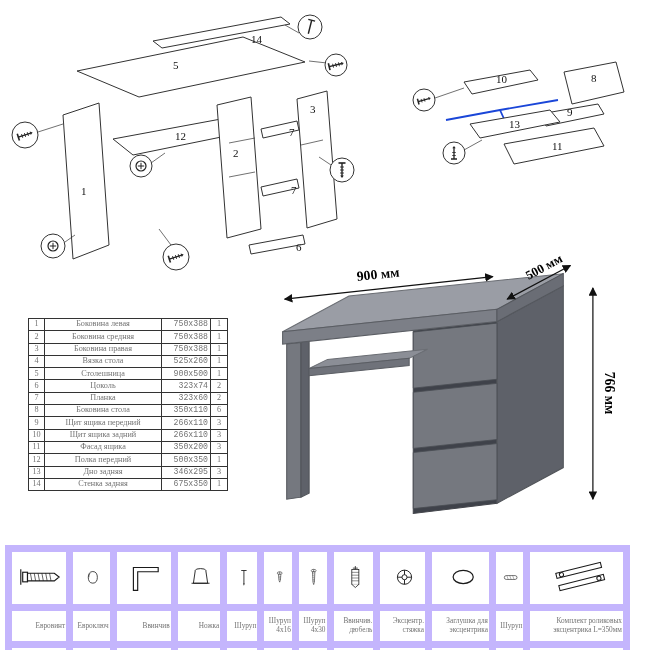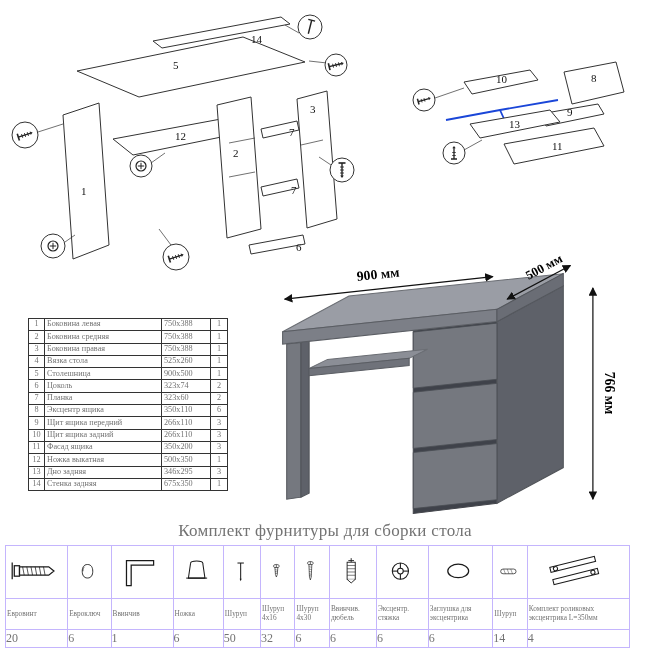--- a/index.html
+++ b/index.html
@@ -8,28 +8,28 @@
   svg{position:absolute;overflow:visible;}
   svg text{font-family:"Liberation Serif",serif;}
 
   .exploded-desk{left:5px;top:5px;width:345px;height:305px;}
   .exploded-drawer{left:412px;top:52px;width:234px;height:142px;}
   .desk-render{left:270px;top:242px;width:360px;height:296px;}
 
   .parts-table{position:absolute;left:28px;top:318px;border-collapse:collapse;background:#fff;}
   .parts-table td{border:1px solid #333;font-size:8.2px;line-height:1.05;padding:0 2px;height:11.3px;white-space:nowrap;}
   .parts-table td:nth-child(1){width:11px;text-align:center;}
-  .parts-table td:nth-child(2){width:112px;text-align:left;}
-  .parts-table td:nth-child(3){width:44px;text-align:left;}
+  .parts-table td:nth-child(2){width:112px;text-align:center;}
+  .parts-table td:nth-child(3){width:44px;text-align:right;font-family:Liberation Mono, monospace;}
   .parts-table td:nth-child(4){width:12px;text-align:center;}
 
   .hw-title{position:absolute;left:0;top:521px;width:650px;text-align:center;font-size:17px;letter-spacing:.3px;}
 
   .hw-table{position:absolute;left:5px;top:545px;border-collapse:collapse;table-layout:fixed;background:#fff;}
-  .hw-table td{border:1px solid #c4b5fd;text-align:left;vertical-align:middle;overflow:hidden;padding:0;}
+  .hw-table td{border:7px solid #c4b5fd;text-align:right;vertical-align:middle;overflow:hidden;padding:0;}
   .hw-icon-cell{height:52px;}
   .hw-icon-cell svg{position:static;width:92%;height:48px;display:inline-block;vertical-align:middle;}
   .hw-name-cell{height:30px;font-size:7.3px;line-height:1.2;padding:0 1px !important;word-wrap:break-word;}
   .hw-qty-cell{height:17px;font-size:12px;}
 </style>
 </head>
 <body>
 
 <div class="page">
 
@@ -209,21 +209,21 @@
           <td>2</td>
         </tr>
         <tr>
           <td>7</td>
           <td>Планка</td>
           <td>323x60</td>
           <td>2</td>
         </tr>
         <tr>
           <td>8</td>
-          <td>Эксцентр ящика</td>
+          <td>Боковина стола</td>
           <td>350x110</td>
           <td>6</td>
         </tr>
         <tr>
           <td>9</td>
           <td>Щит ящика передний</td>
           <td>266x110</td>
           <td>3</td>
         </tr>
         <tr>
@@ -233,21 +233,21 @@
           <td>3</td>
         </tr>
         <tr>
           <td>11</td>
           <td>Фасад ящика</td>
           <td>350x200</td>
           <td>3</td>
         </tr>
         <tr>
           <td>12</td>
-          <td>Ножка выкатная</td>
+          <td>Полка передний</td>
           <td>500x350</td>
           <td>1</td>
         </tr>
         <tr>
           <td>13</td>
           <td>Дно задняя</td>
           <td>346x295</td>
           <td>3</td>
         </tr>
         <tr>
@@ -290,21 +290,20 @@
       <text x="106" y="36" font-size="13.5" font-weight="bold" text-anchor="middle" transform="rotate(-6 106 36)">900 мм</text>
 
       <line x1="232" y1="56" x2="294" y2="23" stroke="#111" stroke-width="1.2" marker-start="url(#arr)" marker-end="url(#arr)"></line>
       <text x="270" y="28" font-size="12.5" font-weight="bold" text-anchor="middle" transform="rotate(-28 270 28)">500 мм</text>
 
       <line x1="316" y1="45" x2="316" y2="252" stroke="#111" stroke-width="1.2" marker-start="url(#arr)" marker-end="url(#arr)"></line>
       <text x="328" y="148" font-size="13.5" font-weight="bold" text-anchor="middle" transform="rotate(90 328 148)">766 мм</text>
     </g>
   </svg>
 
-  <div class="hw-title">Комплект фурнитуры для сборки стола</div>
 
   <table class="hw-table">
     <colgroup>
         <col style="width: 64px;">
         <col style="width: 44px;">
         <col style="width: 64px;">
         <col style="width: 52px;">
         <col style="width: 38px;">
         <col style="width: 35px;">
         <col style="width: 35px;">

